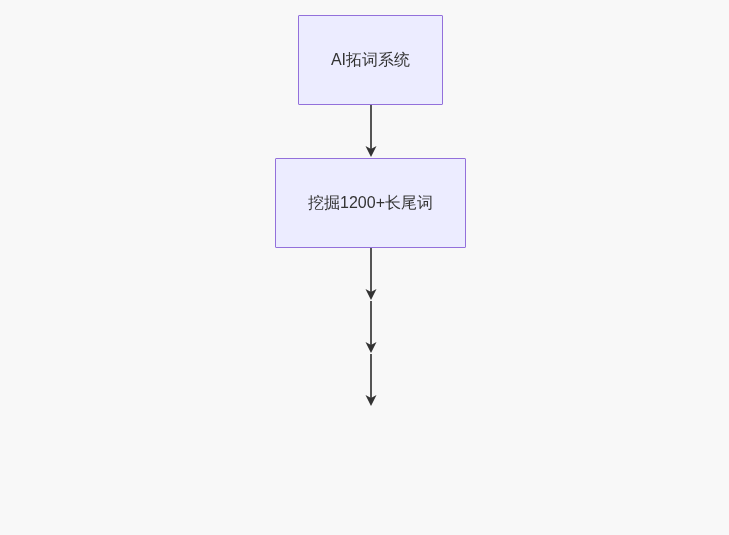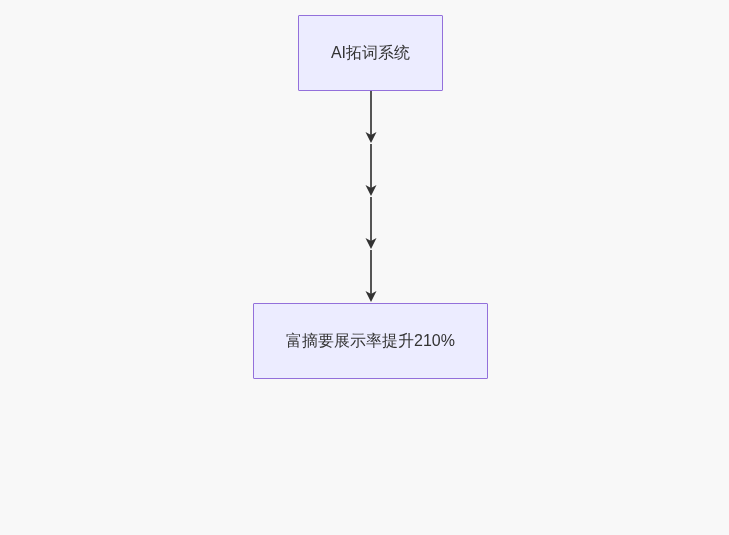--- a/index.html
+++ b/index.html
@@ -24,21 +24,21 @@
     width: 100%;
     padding-top: 15px;
     box-sizing: border-box;
     display: flex;
     flex-direction: column;
     align-items: center;
   }
   .flow-node {
     box-sizing: border-box;
     min-height: 56px;
-    padding: 27px 32px;
+    padding: 34px 32px;
     background: var(--node-fill, #ECECFF);
     border: 1px solid var(--node-border, #9370DB);
     border-radius: 1px;
     display: flex;
     align-items: center;
     justify-content: flex-end;
   }
   .flow-node .node-label {
     color: var(--text, #333333);
     font-size: 16px;
@@ -68,35 +68,35 @@
   <div class="flow-column" id="flow-column">
   <div class="flow-node">
     <span class="node-label">AI拓词系统</span>
   </div>
 
   <svg class="flow-arrow" viewBox="0 0 14 53" aria-hidden="true">
     <line x1="7" y1="0" x2="7" y2="45"></line>
     <path d="M 7 52 L 1.5 41 L 7 44 L 12.5 41 Z"></path>
   </svg>
 
+  <div class="flow-node">
+    <span class="node-label">挖掘1200+长尾词</span>
+  </div>
 
   <svg class="flow-arrow" viewBox="0 0 14 53" aria-hidden="true">
     <line x1="7" y1="0" x2="7" y2="45"></line>
     <path d="M 7 52 L 1.5 41 L 7 44 L 12.5 41 Z"></path>
   </svg>
 
 
   <svg class="flow-arrow" viewBox="0 0 14 53" aria-hidden="true">
     <line x1="7" y1="0" x2="7" y2="45"></line>
     <path d="M 7 52 L 1.5 41 L 7 44 L 12.5 41 Z"></path>
   </svg>
 
 
   <svg class="flow-arrow" viewBox="0 0 14 53" aria-hidden="true">
     <line x1="7" y1="0" x2="7" y2="45"></line>
     <path d="M 7 52 L 1.5 41 L 7 44 L 12.5 41 Z"></path>
   </svg>
 
-  <div class="flow-node">
-    <span class="node-label">富摘要展示率提升210%</span>
-  </div>
 </div>
 </div>
 
 </body></html>

